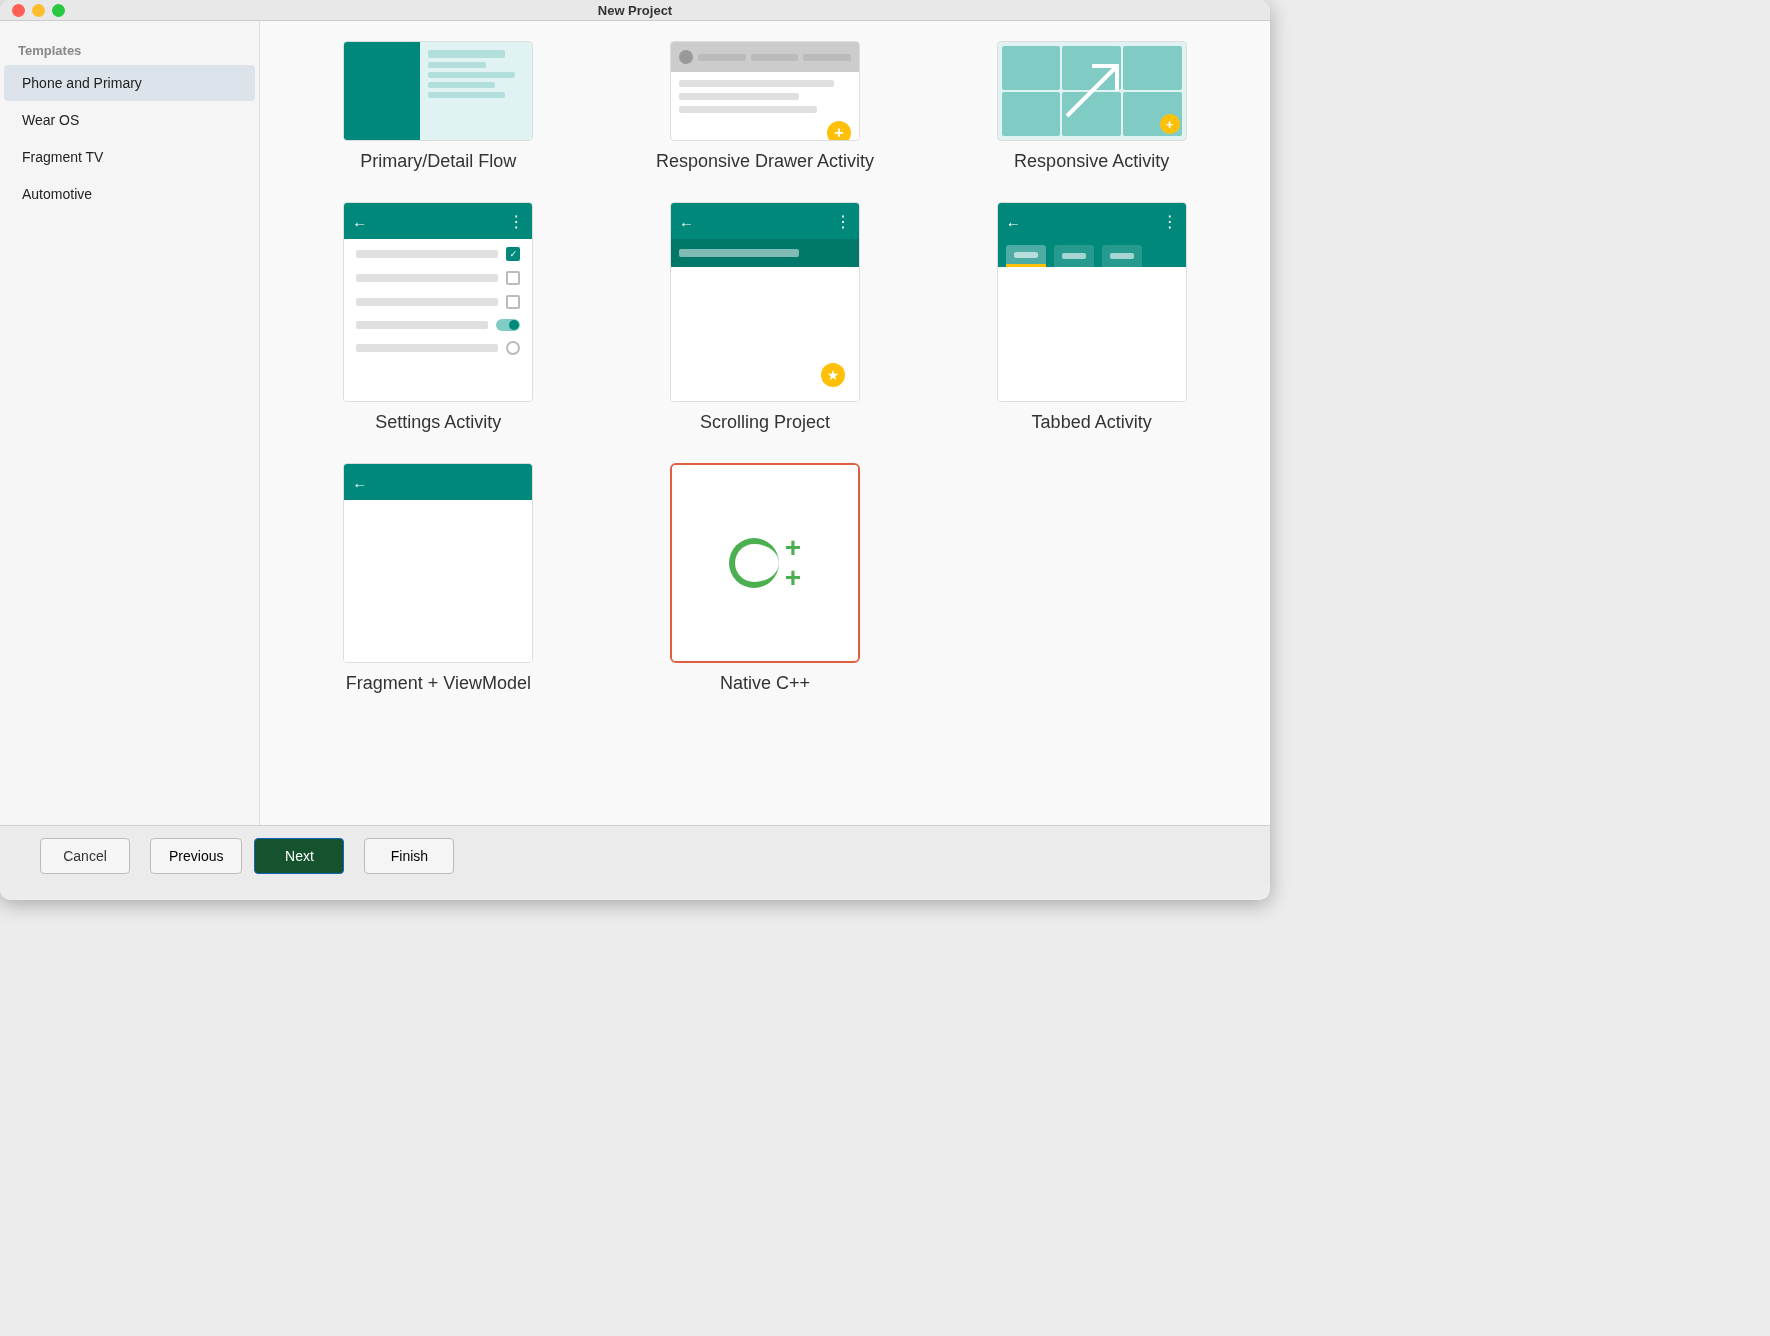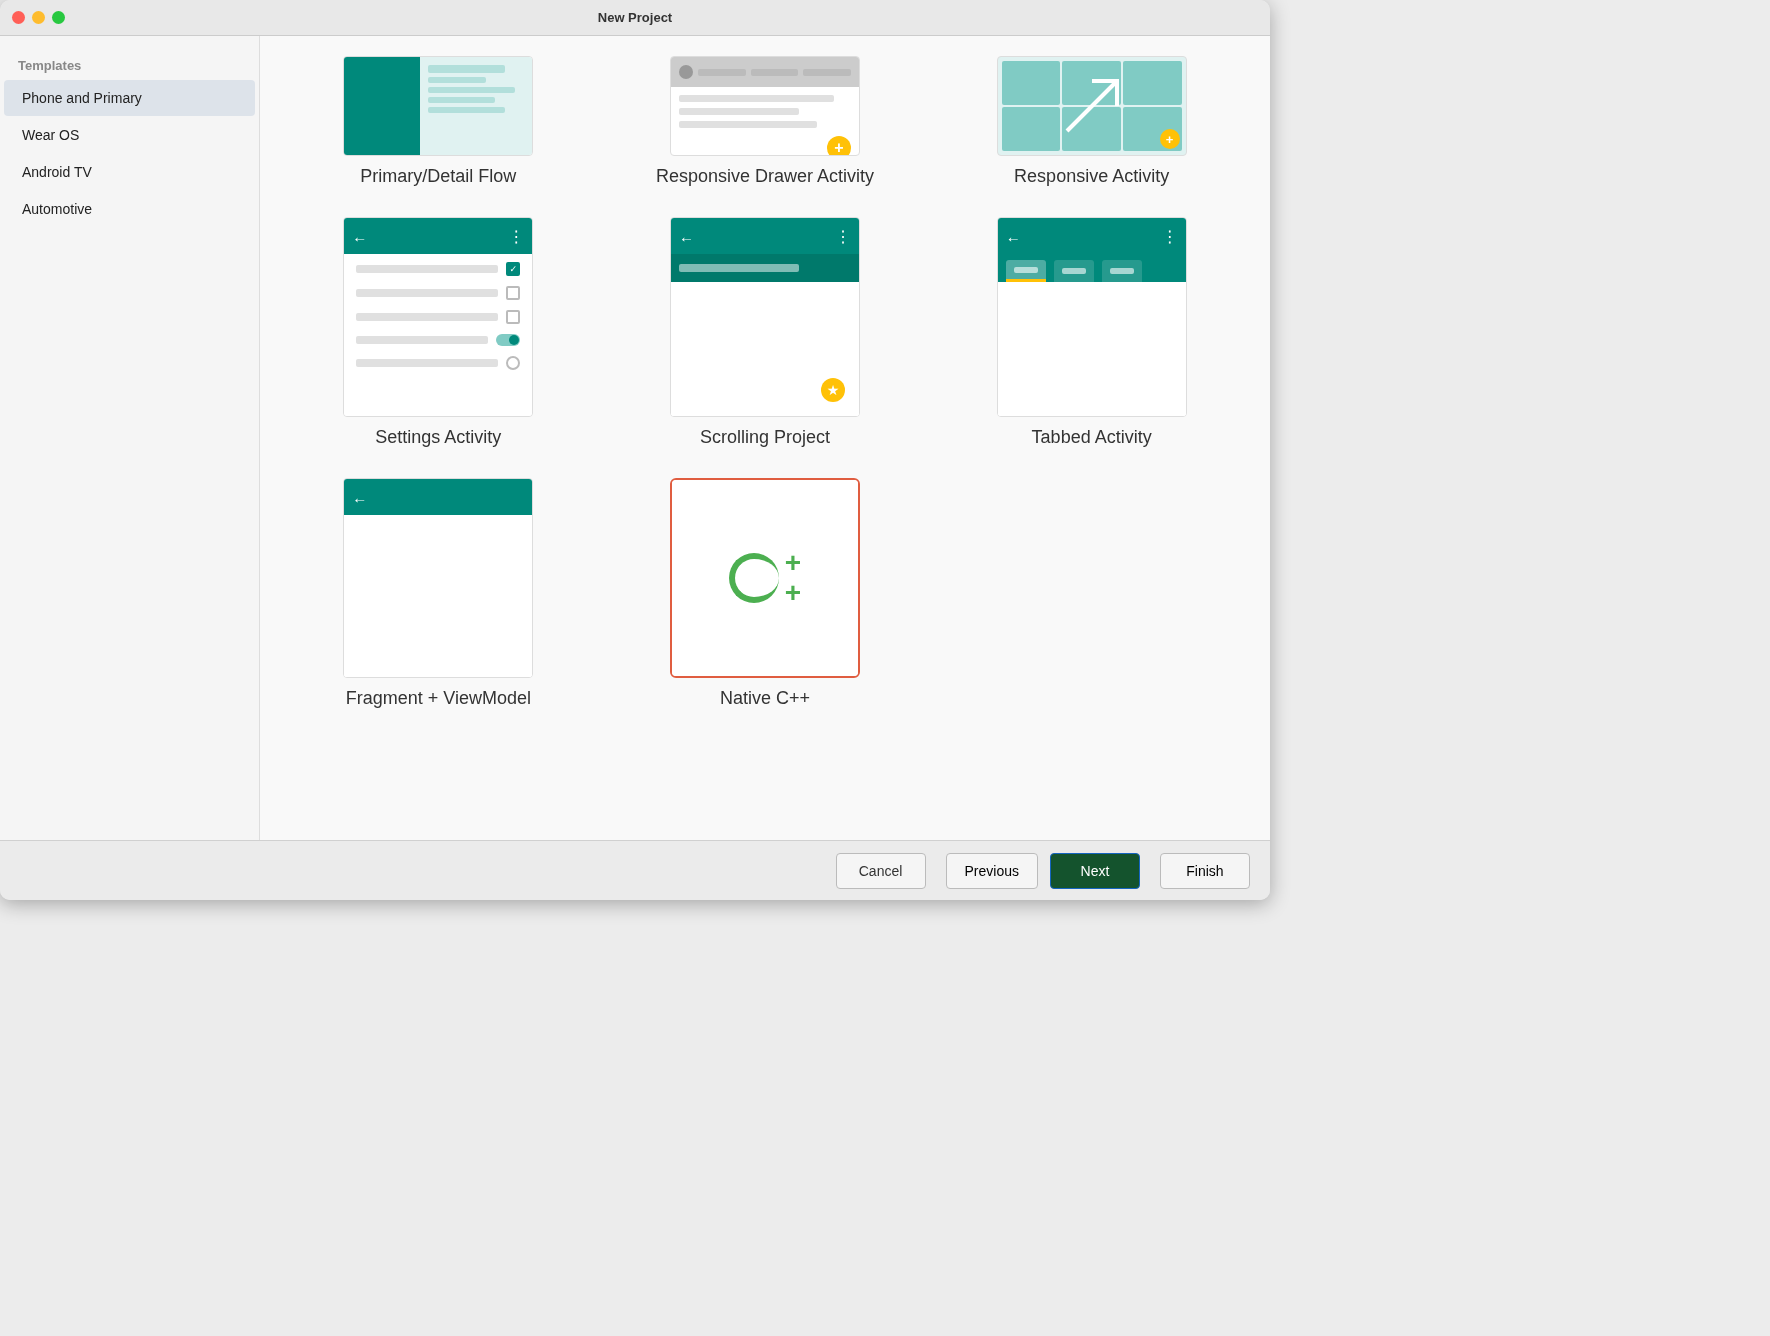--- a/index.html
+++ b/index.html
@@ -6,21 +6,21 @@
     body {
       font-family: -apple-system, BlinkMacSystemFont, 'Helvetica Neue', Arial, sans-serif;
       background: #ececec;
       width: 1270px;
       height: 900px;
       overflow: hidden;
       border-radius: 10px;
       box-shadow: 0 4px 20px rgba(0,0,0,0.3);
     }
     .title-bar {
-      height: 36px;
+      height: 21px;
       background: #e8e8e8;
       border-bottom: 1px solid #ccc;
       display: flex;
       align-items: center;
       justify-content: center;
       position: relative;
       border-radius: 10px 10px 0 0;
     }
     .title-bar-buttons {
       position: absolute;
@@ -326,22 +326,21 @@
       line-height: 1;
     }
 
     
     .bottom-bar {
       height: 60px;
       background: #ebebeb;
       border-top: 1px solid #d0d0d0;
       display: flex;
       align-items: center;
-      justify-content: flex-end;
-      padding: 0 20px;
+      padding: 0 40px;
       gap: 12px;
     }
     .btn {
       height: 36px;
       min-width: 90px;
       border-radius: 4px;
       border: 1px solid #bbb;
       background: #f5f5f5;
       font-size: 14px;
       cursor: pointer;
@@ -413,21 +412,21 @@
 
   <div class="sidebar">
     <div class="sidebar-section-label">Templates</div>
     <div class="sidebar-item active">
       <span>Phone and Primary</span>
     </div>
     <div class="sidebar-item">
       <span>Wear OS</span>
     </div>
     <div class="sidebar-item">
-      <span>Android TV</span>
+      <span>Fragment TV</span>
     </div>
     <div class="sidebar-item">
       <span>Automotive</span>
     </div>
   </div>
 
   <div class="template-grid-area">
 
     <div class="partial-row">
 

